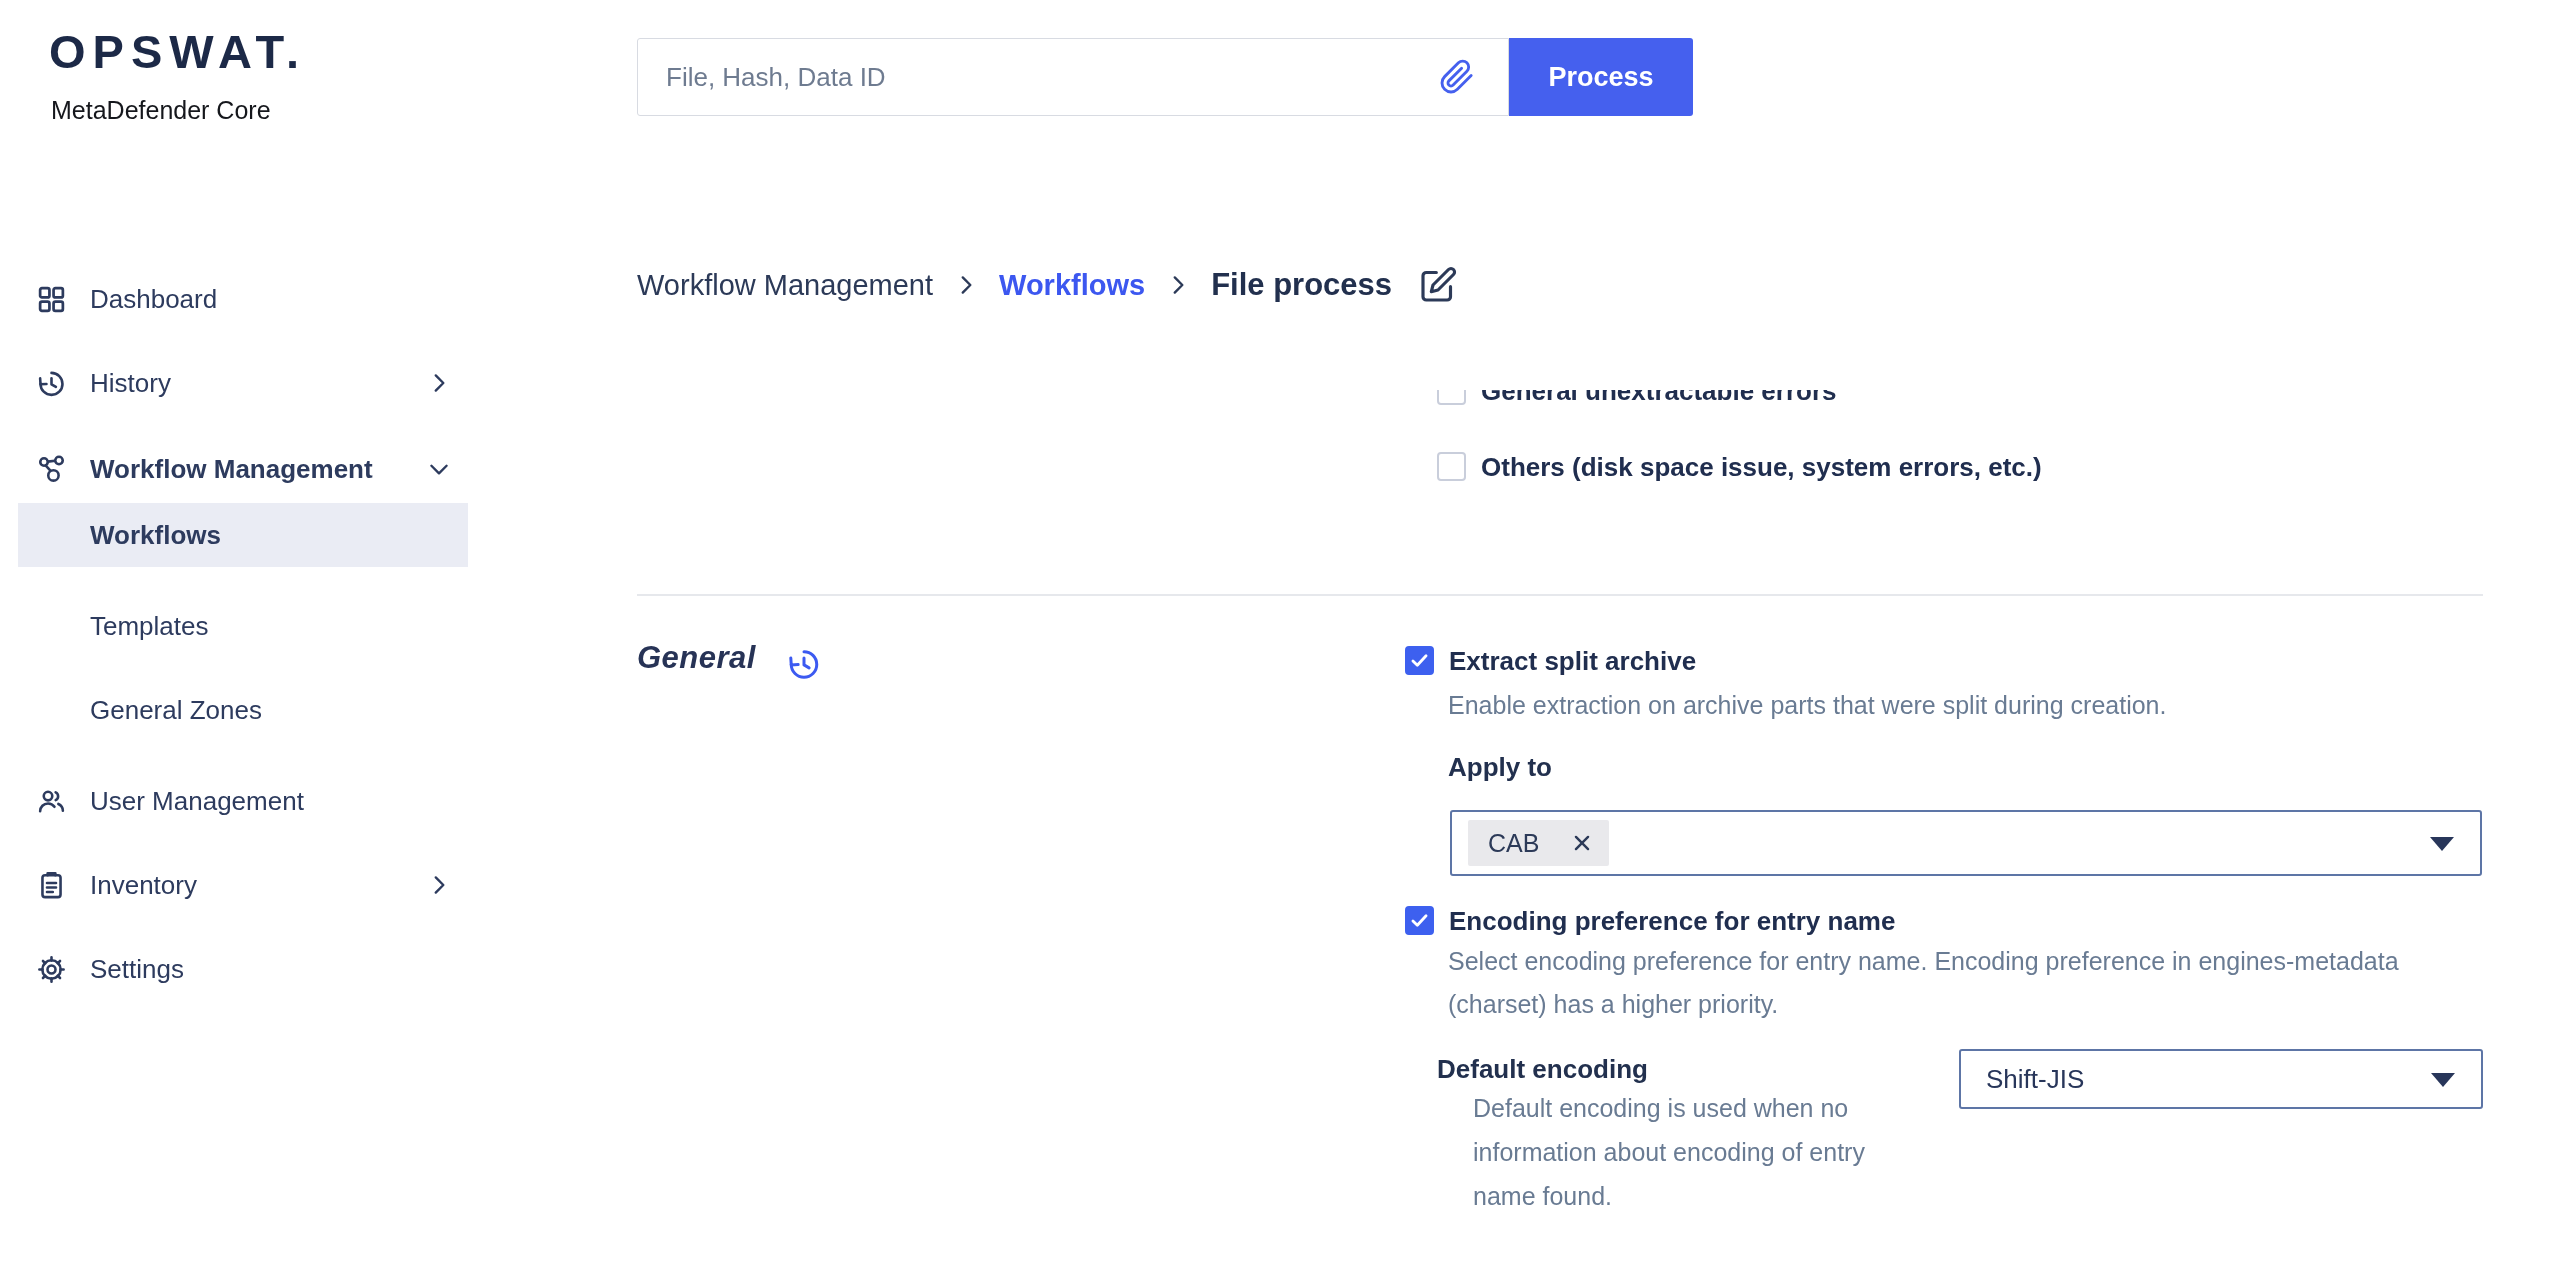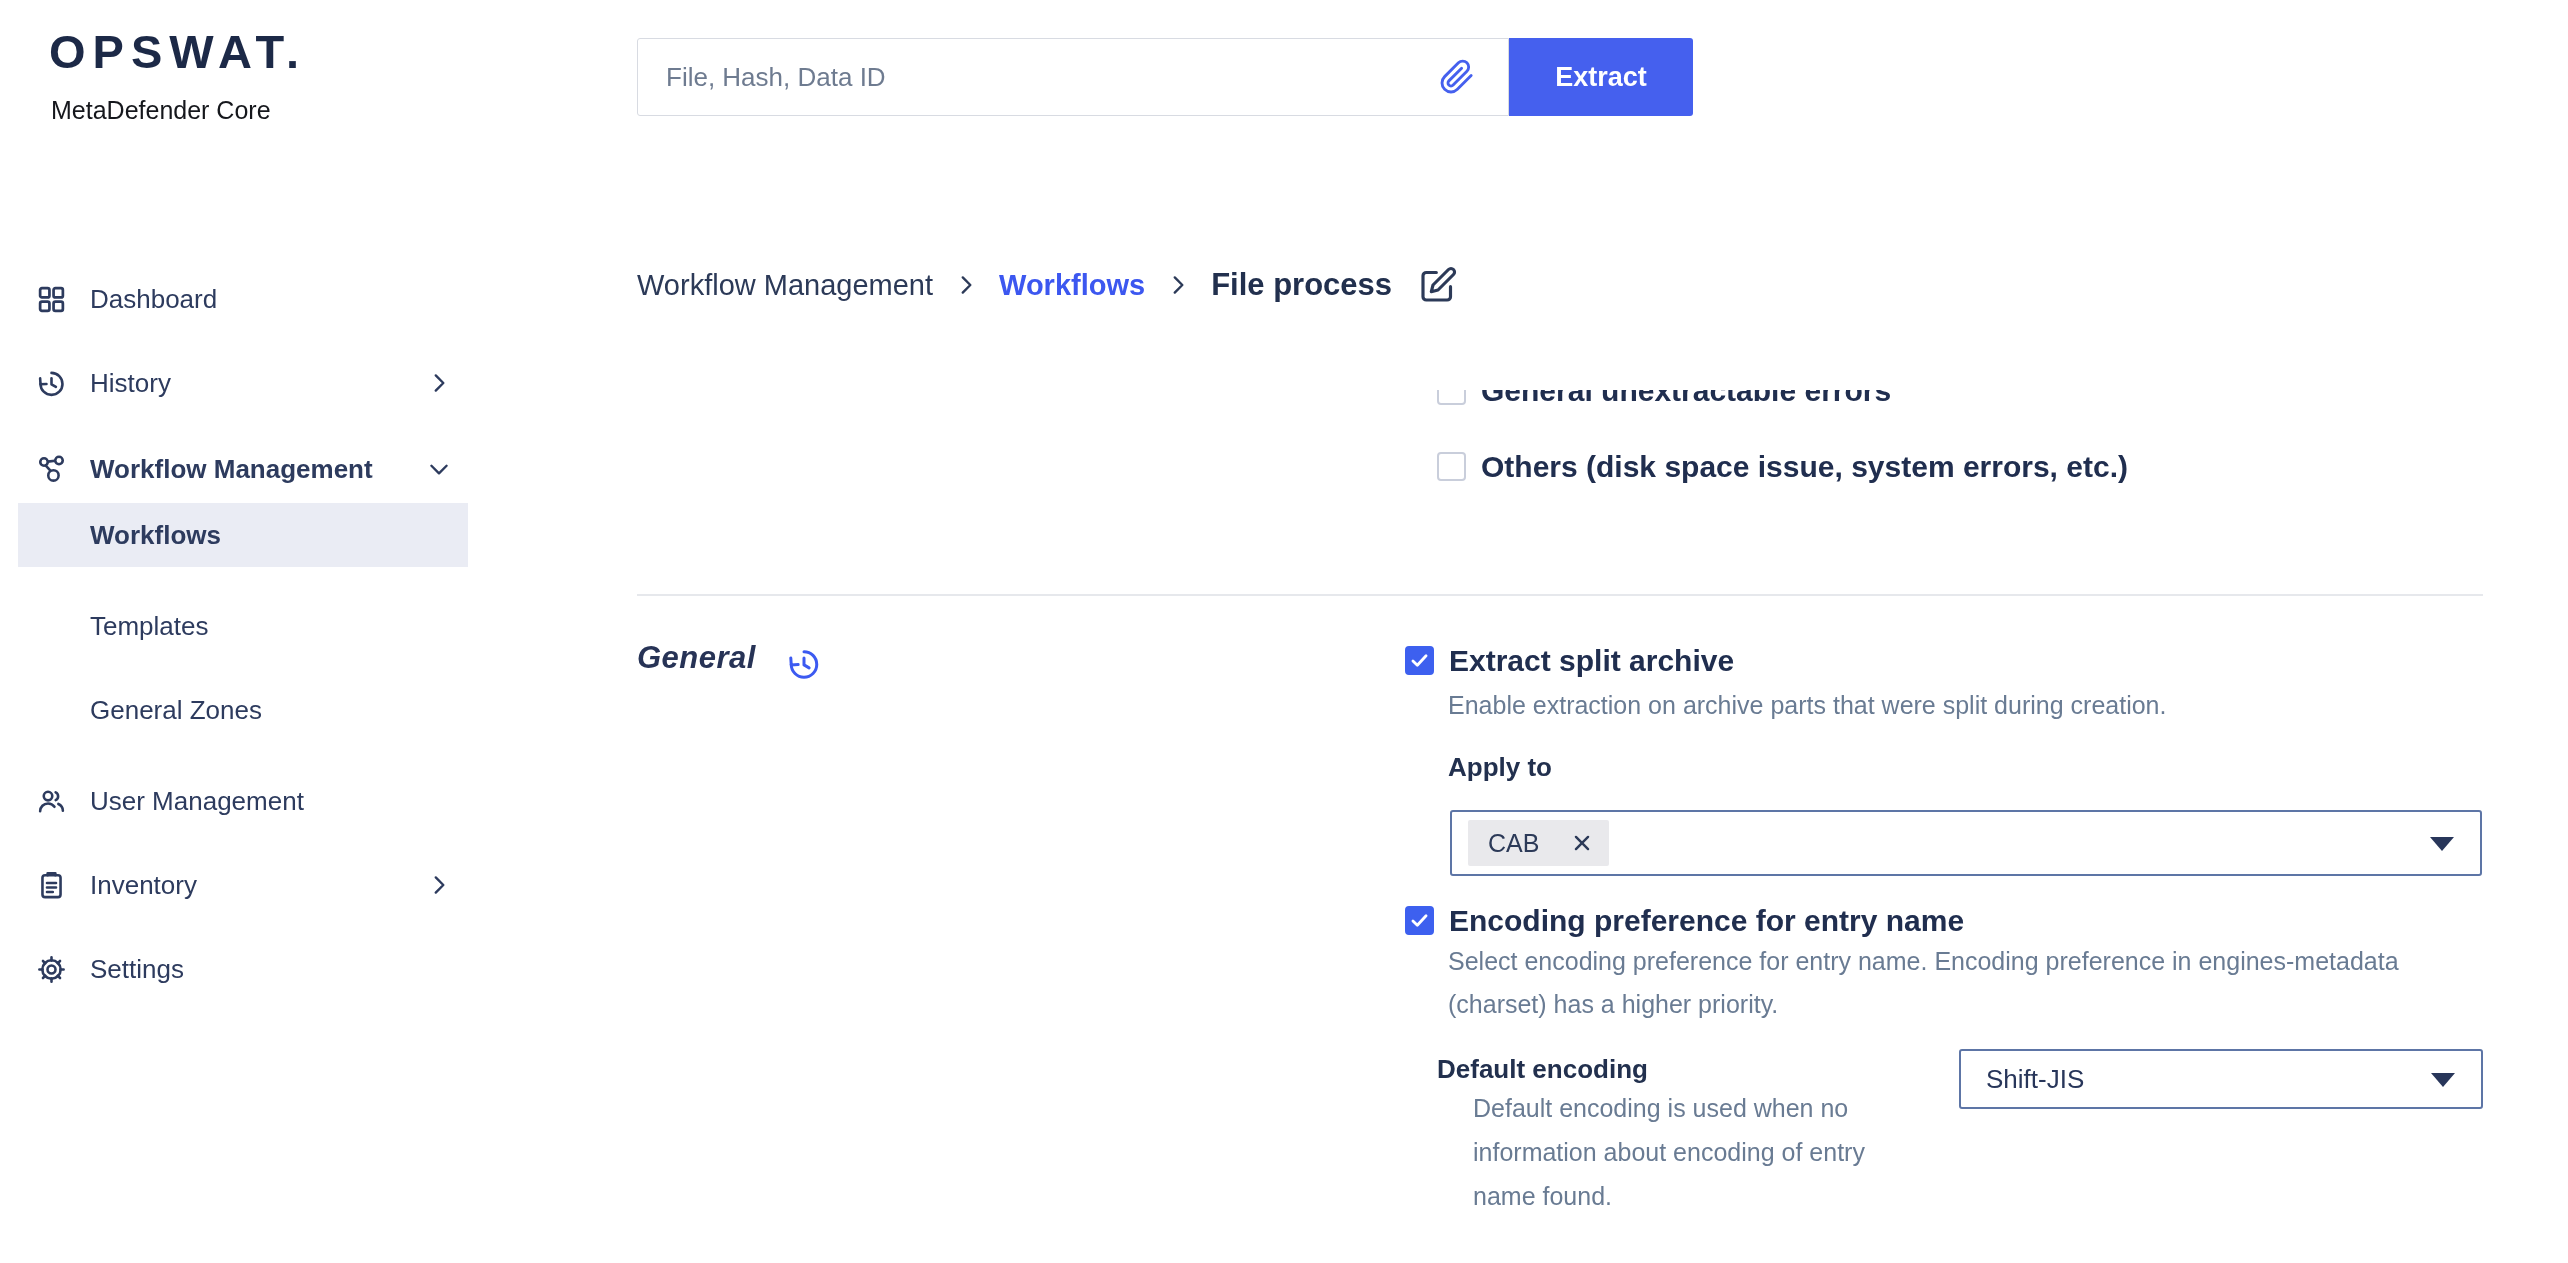--- a/index.html
+++ b/index.html
@@ -44,21 +44,21 @@
   .bc-edit{width:40px;height:40px;color:#2c3a58;margin-left:6px;cursor:pointer;}
 
   
   .cb-row{display:flex;align-items:flex-start;gap:15px;}
   .cb{
     width:29px;height:29px;box-sizing:border-box;flex:0 0 29px;
     border:2px solid #c9cedb;border-radius:4px;background:#fff;cursor:pointer;position:relative;
   }
   .cb.checked{background:#3d60ef;border-color:#3d60ef;}
   .cb.checked svg{position:absolute;left:2px;top:2px;width:21px;height:21px;}
-  .cb-label{font-size:30px;font-weight:700;color:#202e4f;line-height:30px;}
+  .cb-label{font-size:26px;font-weight:700;color:#202e4f;line-height:30px;}
 
   
   .clipzone{left:637px;top:390px;width:1880px;height:132px;overflow:hidden;}
   .err-row-1{position:absolute;left:800px;top:-14px;}
   .err-row-2{position:absolute;left:800px;top:62px;}
 
   .divider{left:637px;top:594px;width:1846px;height:2px;background:#e6e8ec;}
 
   
   .section-title{left:637px;top:640px;font-size:31px;font-weight:700;font-style:italic;color:#273356;letter-spacing:0.5px;}
@@ -96,21 +96,21 @@
 <div class="abs logo-text">OPSWAT.</div>
 <div class="abs product-name">MetaDefender Core</div>
 
 <div class="abs searchbar">
   <input class="search-input" type="text" placeholder="File, Hash, Data ID" style="">
   <span class="paperclip">
     <svg viewBox="0 0 24 24" fill="none" stroke="currentColor" stroke-width="1.9" stroke-linecap="round" stroke-linejoin="round">
       <path d="M21.44 11.05l-9.19 9.19a6 6 0 0 1-8.49-8.49l9.19-9.19a4 4 0 0 1 5.66 5.66l-9.2 9.19a2 2 0 0 1-2.83-2.83l8.49-8.48"></path>
     </svg>
   </span>
-  <button class="process-btn">Extract</button>
+  <button class="process-btn">Process</button>
 </div>
 
 <div class="nav-item" style="top:279px;">
   <span class="nav-icon">
     <svg viewBox="0 0 24 24" fill="none" stroke="currentColor" stroke-width="2.1">
       <rect x="3.2" y="3.2" width="7.2" height="7.2" rx="1.4"></rect>
         <rect x="13.6" y="3.2" width="7.2" height="7.2" rx="1.4"></rect>
       <rect x="3.2" y="13.6" width="7.2" height="7.2" rx="1.4"></rect>
         <rect x="13.6" y="13.6" width="7.2" height="7.2" rx="1.4"></rect>
     </svg>

